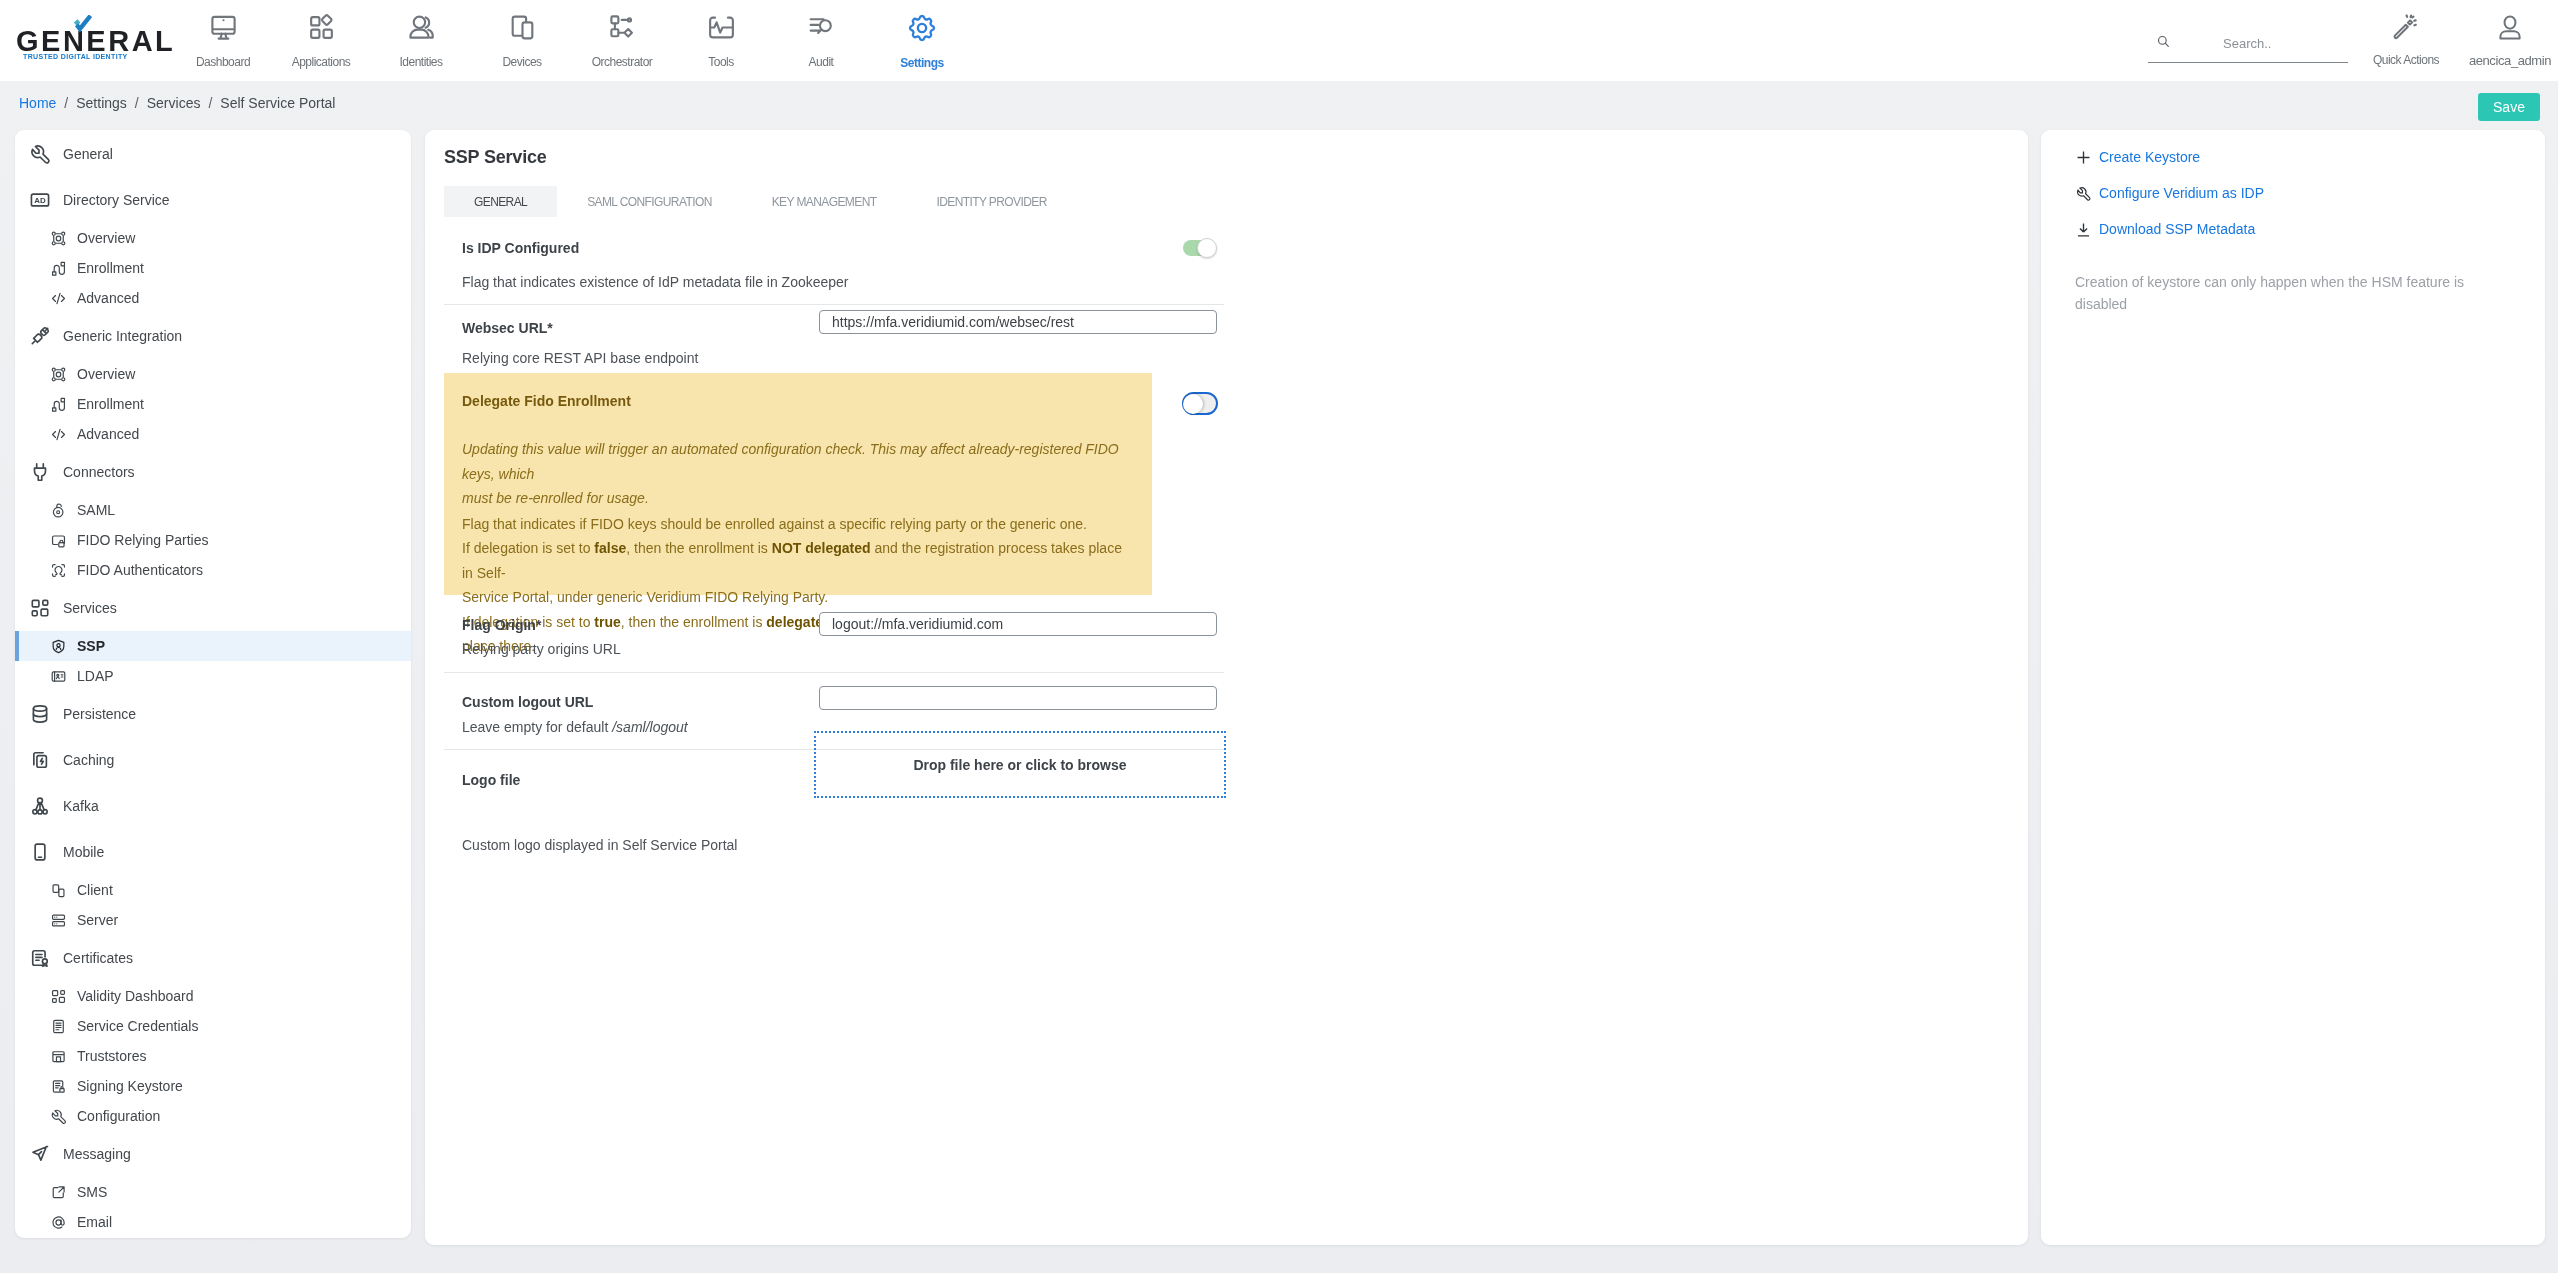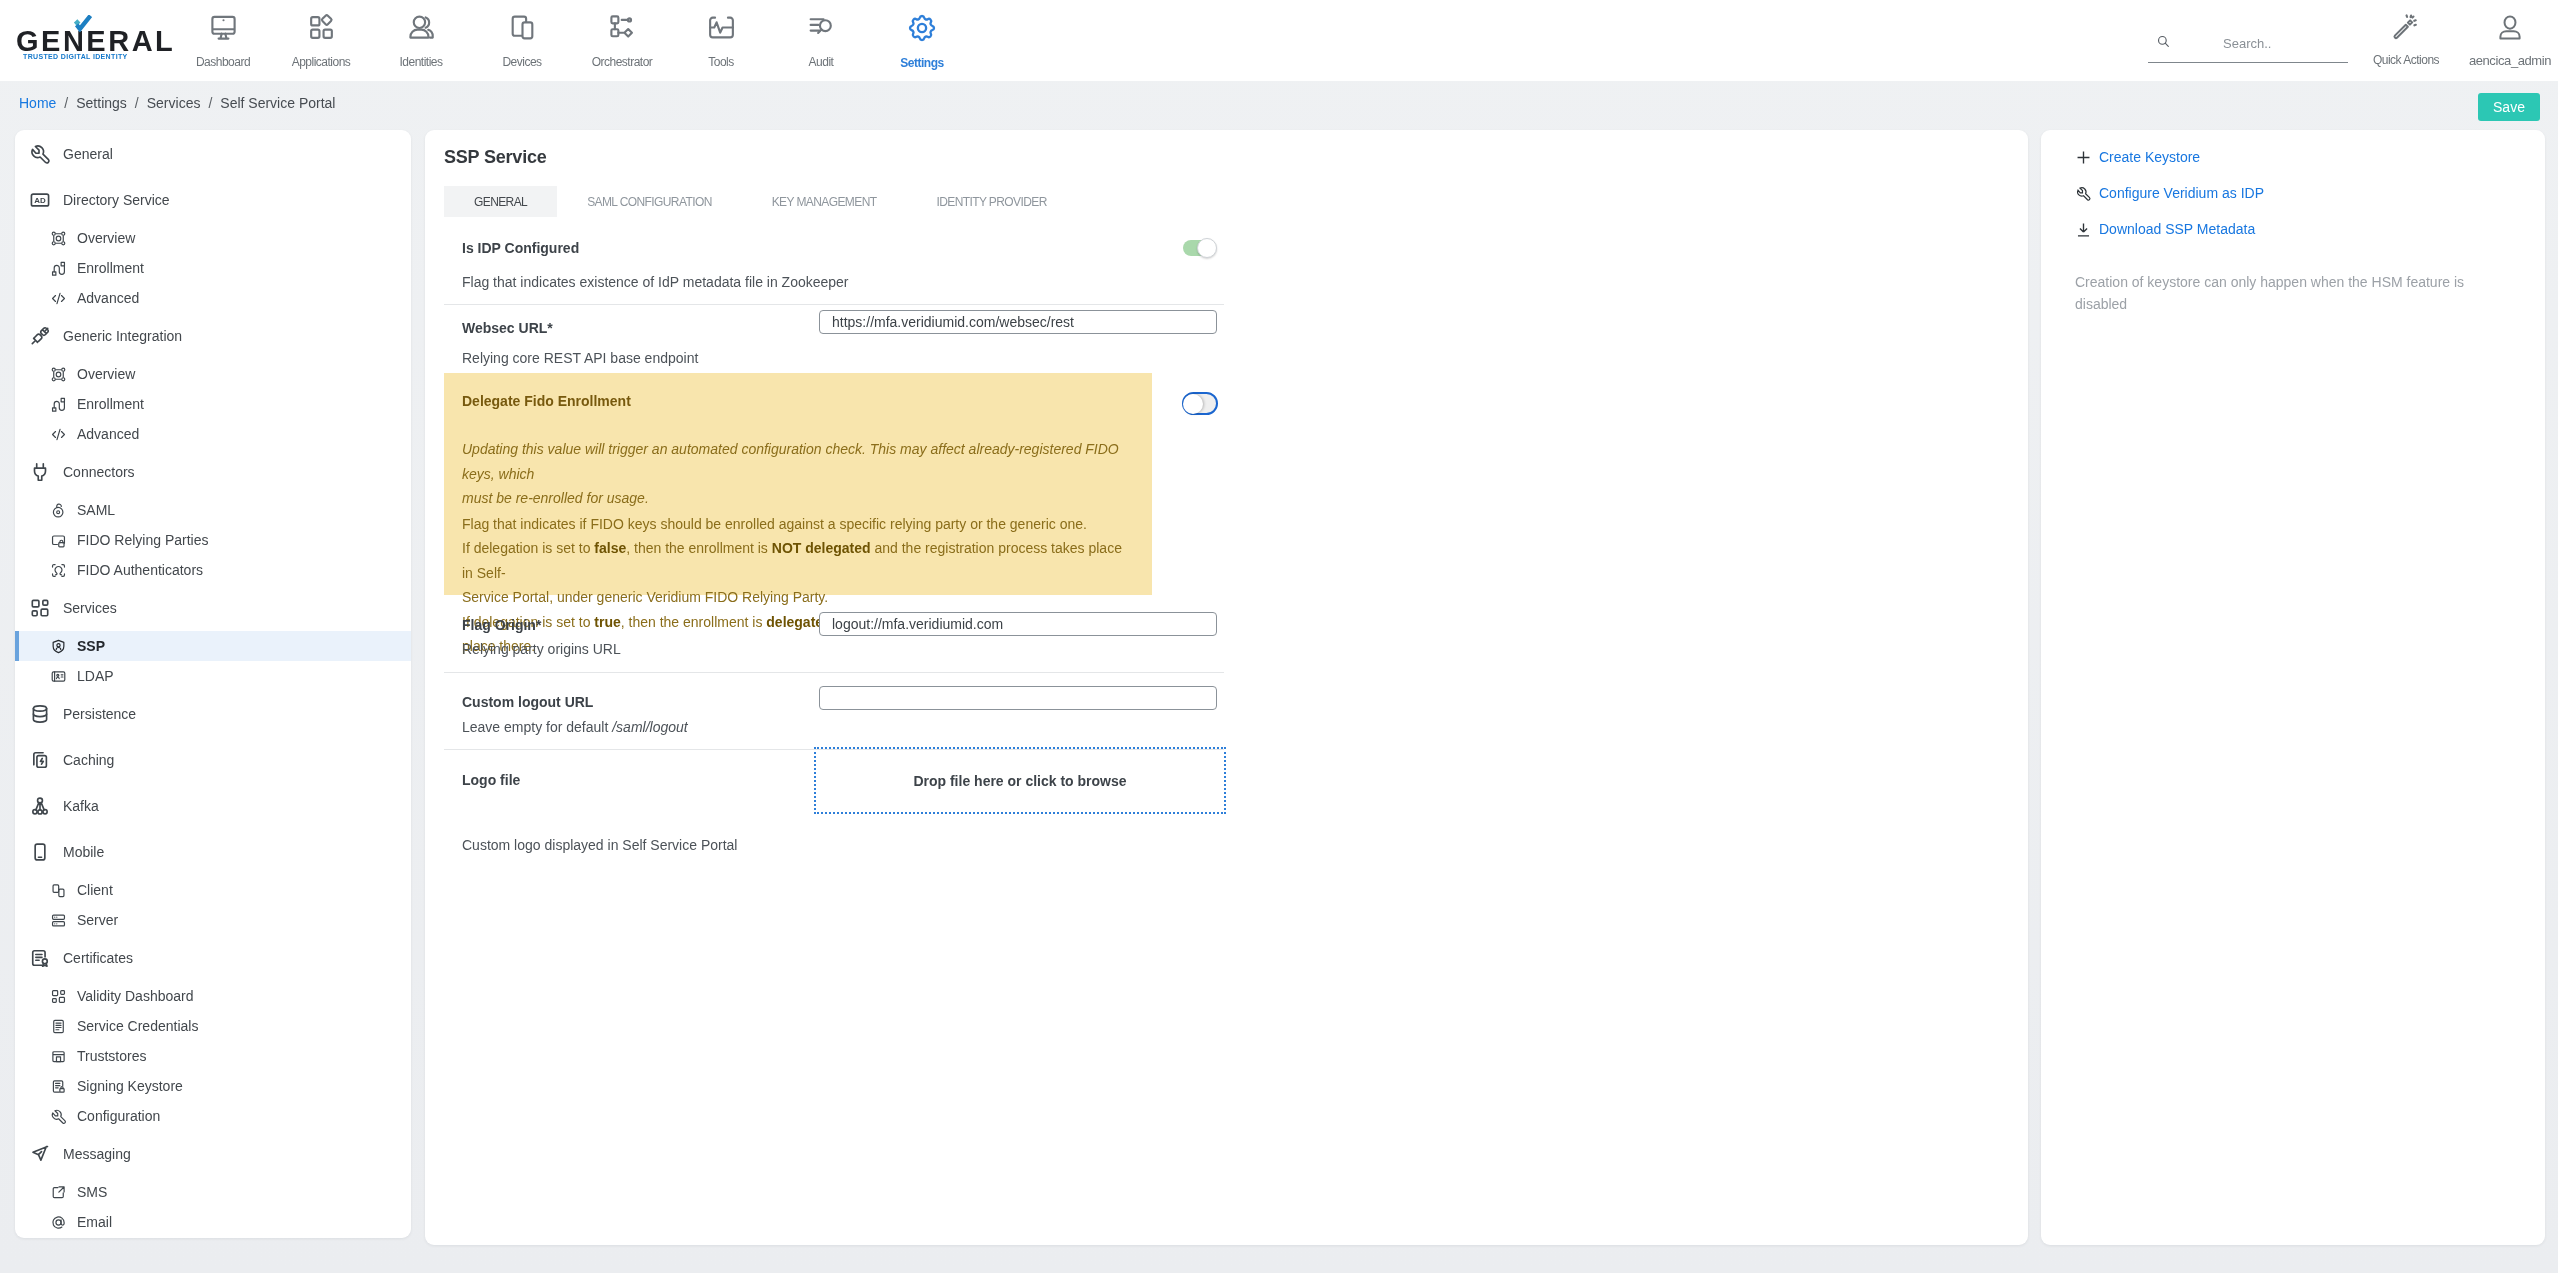--- a/index.html
+++ b/index.html
@@ -292,21 +292,21 @@
     </div>
     <div class="lab abs" style="left:18px;top:398px">Flag Origin*</div>
     <div class="inp" style="top:395px">logout://mfa.veridiumid.com</div>
     <div class="des abs" style="left:18px;top:422px">Relying party origins URL</div>
     <div class="div abs" style="left:0;top:455px;width:780px"></div>
     <div class="lab abs" style="left:18px;top:475px">Custom logout URL</div>
     <div class="inp" style="top:469px"></div>
     <div class="des abs" style="left:18px;top:500px">Leave empty for default <i>/saml/logout</i></div>
     <div class="div abs" style="left:0;top:532px;width:780px"></div>
     <div class="lab abs" style="left:18px;top:553px">Logo file</div>
-    <div class="abs" style="left:370px;top:530px;width:412px;height:67px;border:2px dotted #2e7fd9;display:flex;align-items:center;justify-content:center;font-size:14px;font-weight:600;color:#3d4349">Drop file here or click to browse</div>
+    <div class="abs" style="left:370px;top:514px;width:412px;height:67px;border:2px dotted #2e7fd9;display:flex;align-items:center;justify-content:center;font-size:14px;font-weight:600;color:#3d4349">Drop file here or click to browse</div>
     <div class="des abs" style="left:18px;top:618px">Custom logo displayed in Self Service Portal</div>
   </div>
 </div>
 
 <div id="right" class="card">
   <div class="rl" id="rl1"><svg viewBox="0 0 20 20" fill="none" stroke="#2d3338" stroke-width="1.6">
         <path d="M10 3v14M3 10h14"></path>
       </svg>Create Keystore</div>
   <div class="rl" id="rl2"><svg viewBox="0 0 20 20" fill="none" stroke="#2d3338" stroke-width="1.4">
         <path d="M6.2 9.2h2.6v-2.6L5.9 3.7a5 5 0 0 1 6.6 6.6l4.6 4.6a1.7 1.7 0 0 1-2.4 2.4l-4.6-4.6a5 5 0 0 1-6.6-6.6z"></path>

